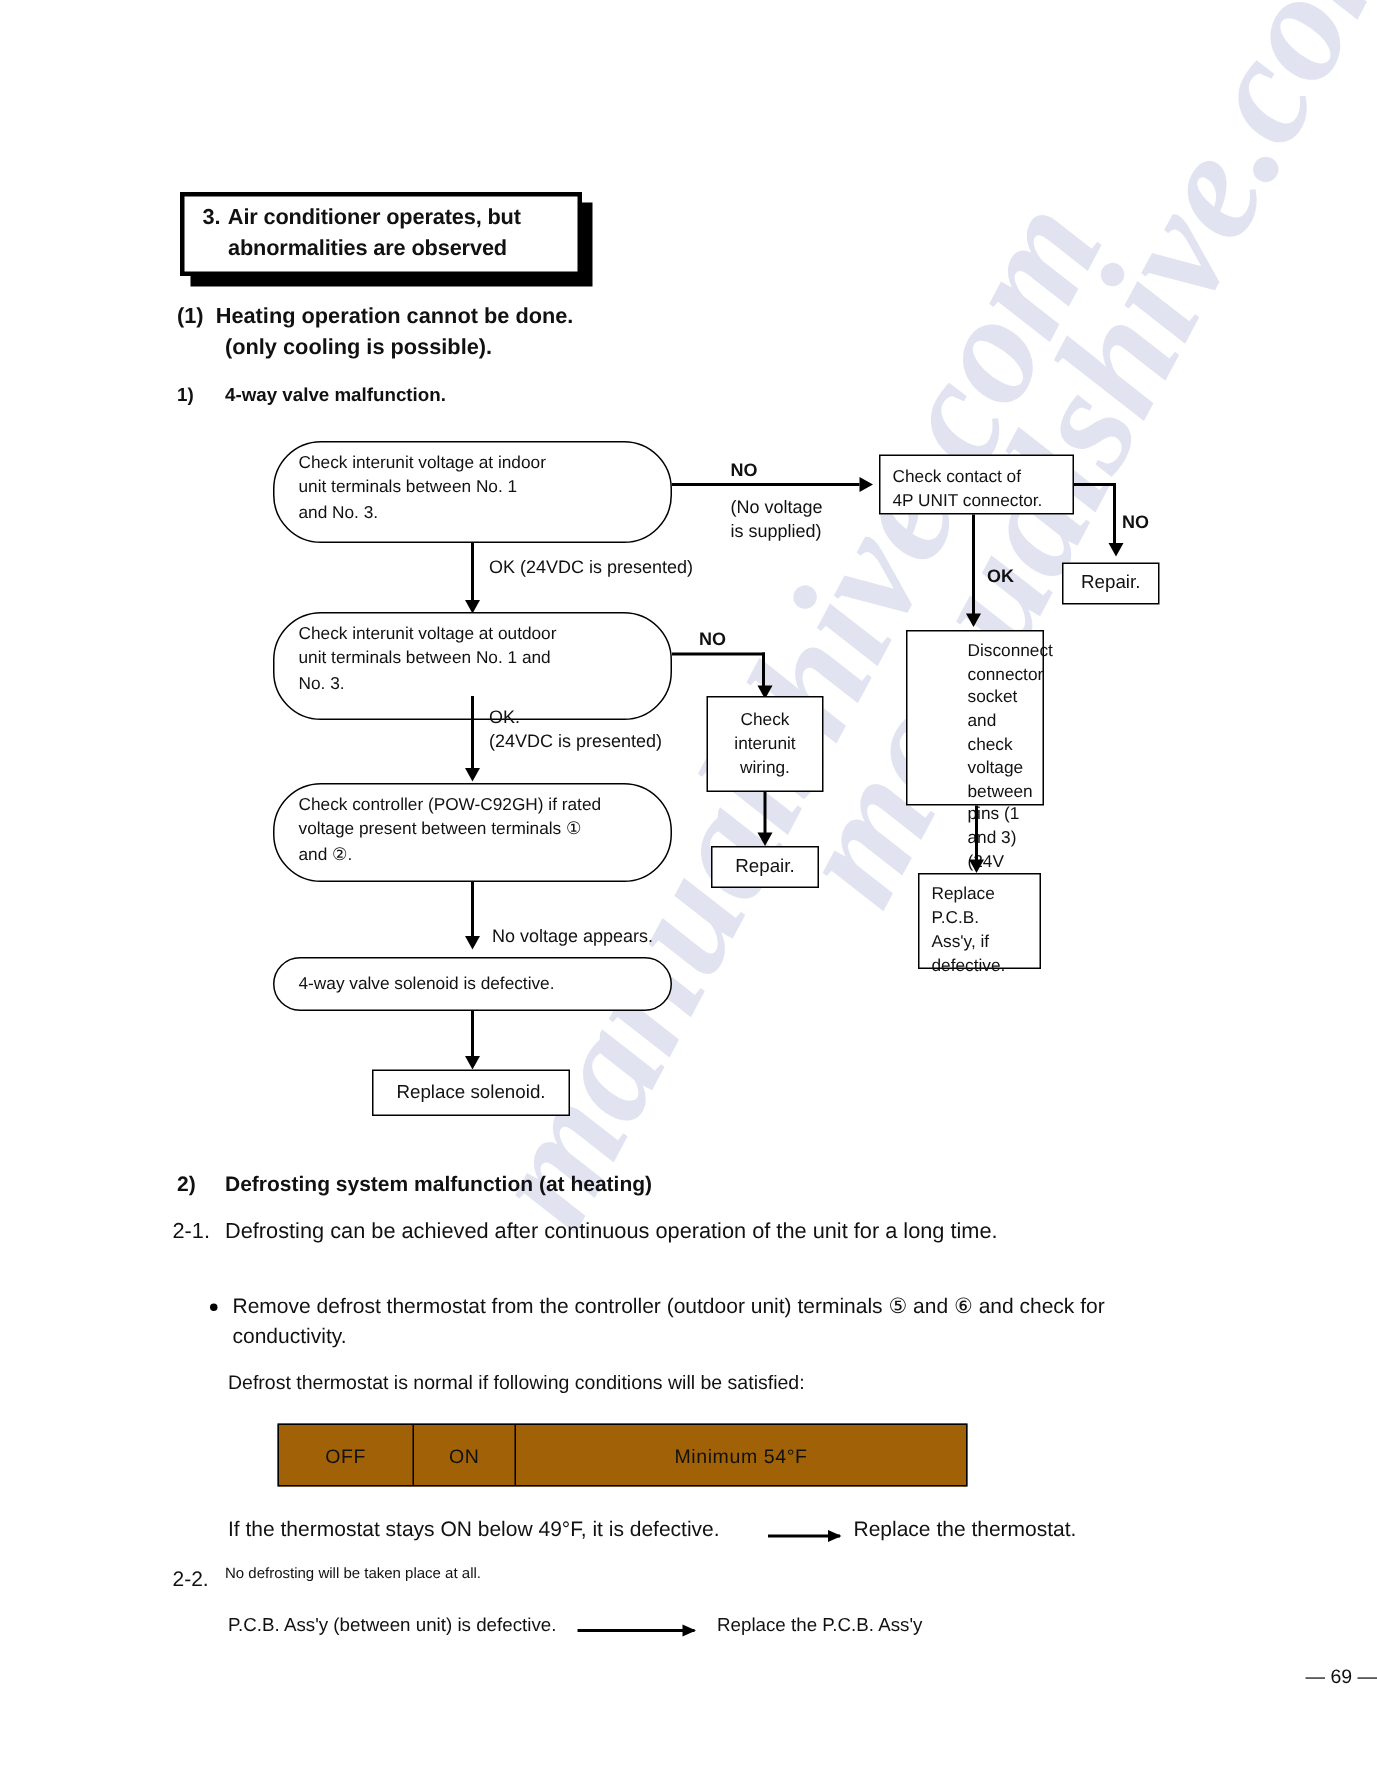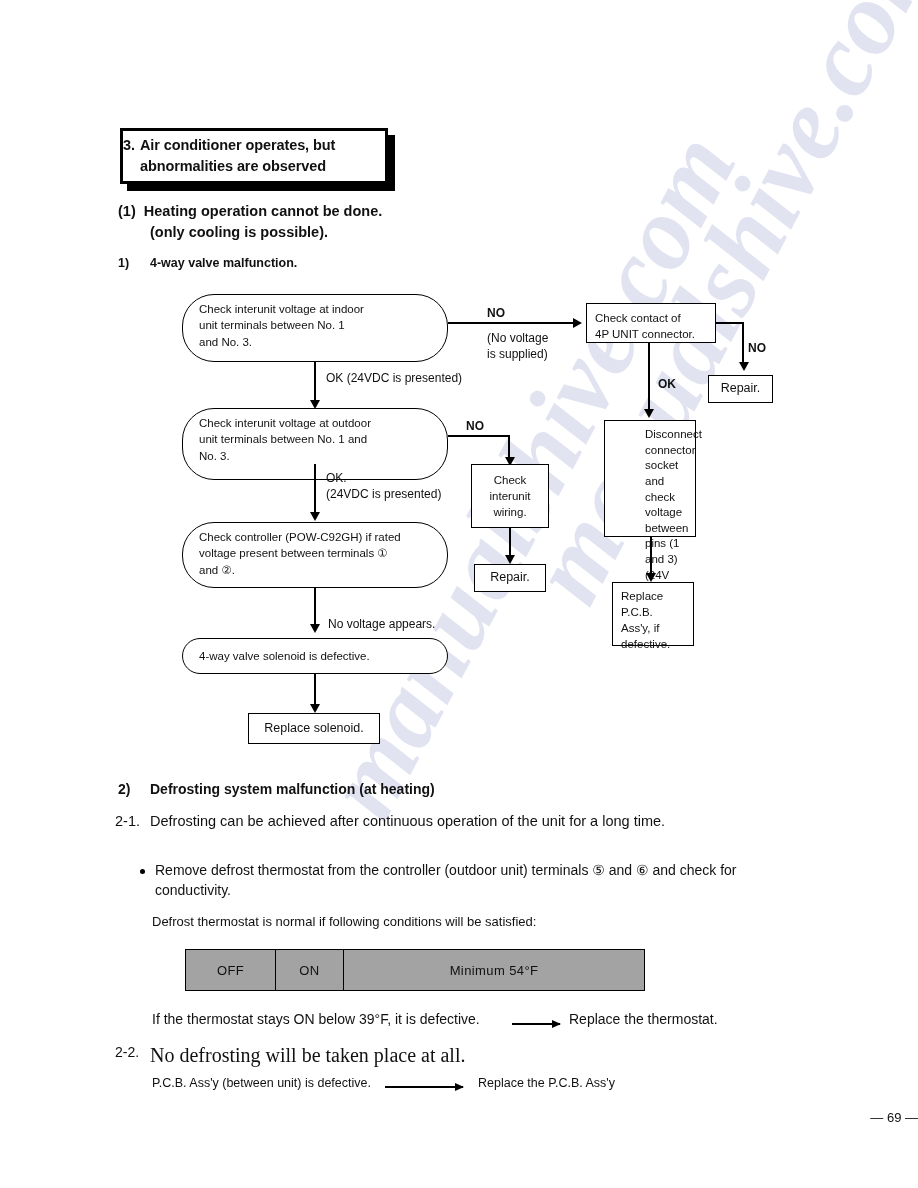--- a/index.html
+++ b/index.html
@@ -56,20 +56,21 @@
     position: absolute;
     left: 0;
     top: 0;
     width: 100%;
     height: 100%;
     background: #fff;
     border: 3px solid #000;
     box-sizing: border-box;
     display: flex;
     align-items: center;
+    padding-left: 12px;
   }
   .banner-text {
     font-size: 14.5px;
     font-weight: 700;
     line-height: 1.45;
     letter-spacing: -.1px;
   }
   .banner-text .num { margin-right: 5px; }
   .banner-l2 { display: block; padding-left: 17px; }
 
@@ -95,21 +96,21 @@
     height: 5px;
     background: #000;
     border-radius: 50%;
   }
   .h-b1 { left: 155px; top: 862px; font-size: 14px; }
   .h-b2 { left: 155px; top: 882px; font-size: 14px; }
 
   .h-cond { left: 152px; top: 914px; font-size: 13px; }
   .h-def  { left: 152px; top: 1011px; font-size: 14px; }
   .h-22n  { left: 115px; top: 1044px; font-size: 14px; }
-  .h-22t  { left: 150px; top: 1044px; font-size: 20px; font-family: Liberation Serif, serif; }
+  .h-22t  { left: 150px; top: 1044px; font-size: 10px; }
   .h-pcb1 { left: 152px; top: 1076px; font-size: 12.5px; }
   .h-pcb2 { left: 478px; top: 1076px; font-size: 12.5px; }
 
   .pageno {
     position: absolute;
     left: 0; top: 1110px; width: 918px;
     text-align: right;
     font-size: 13px;
   }
 
@@ -165,21 +166,21 @@
   
   .ttable {
     position: absolute;
     left: 185px;
     top: 949px;
     width: 460px;
     height: 42px;
     box-sizing: border-box;
     border: 1.8px solid #000;
     display: flex;
-    background: #a3a3a3;
+    background: #a16207;
   }
   .tcell {
     display: flex;
     align-items: center;
     justify-content: center;
     font-size: 13px;
     box-sizing: border-box;
     letter-spacing: .4px;
   }
   .tcell.c1 { width: 90px; border-right: 1.6px solid #000; }
@@ -319,21 +320,21 @@
   <div class="txt h-b2">conductivity.</div>
 
   <div class="txt h-cond">Defrost thermostat is normal if following conditions will be satisfied:</div>
 
   <div class="ttable">
     <div class="tcell c1">OFF</div>
     <div class="tcell c3">ON</div>
     <div class="tcell c4">Minimum 54°F</div>
   </div>
 
-  <div class="txt h-def">If the thermostat stays ON below 39°F, it is defective.</div>
+  <div class="txt h-def">If the thermostat stays ON below 49°F, it is defective.</div>
   <div class="inline-arrow" style="left:512px; top:1023px; width:48px;"></div>
   <div class="txt" style="left:569px; top:1011px; font-size:14px;">Replace the thermostat.</div>
 
   <div class="txt h-22n">2-2.</div>
   <div class="txt h-22t">No defrosting will be taken place at all.</div>
 
   <div class="txt h-pcb1">P.C.B. Ass'y (between unit) is defective.</div>
   <div class="inline-arrow" style="left:385px; top:1086px; width:78px;"></div>
   <div class="txt h-pcb2">Replace the P.C.B. Ass'y</div>
 

